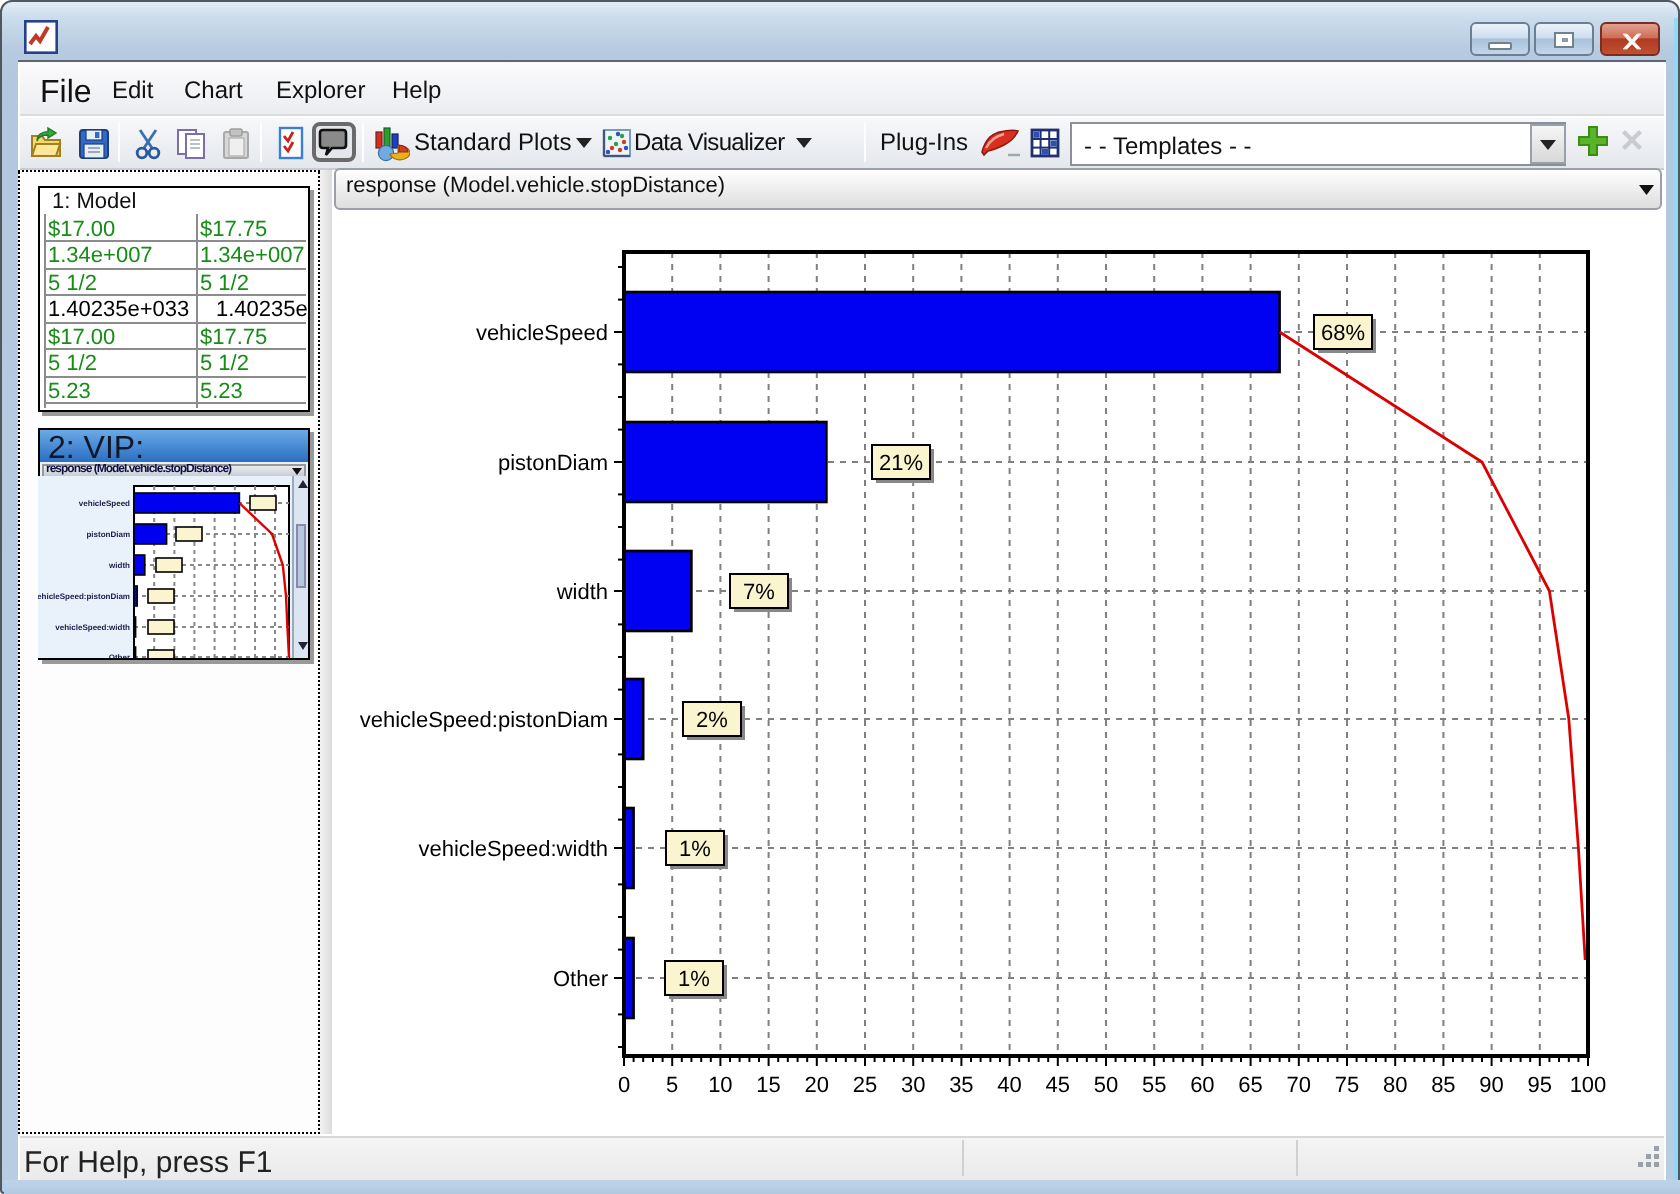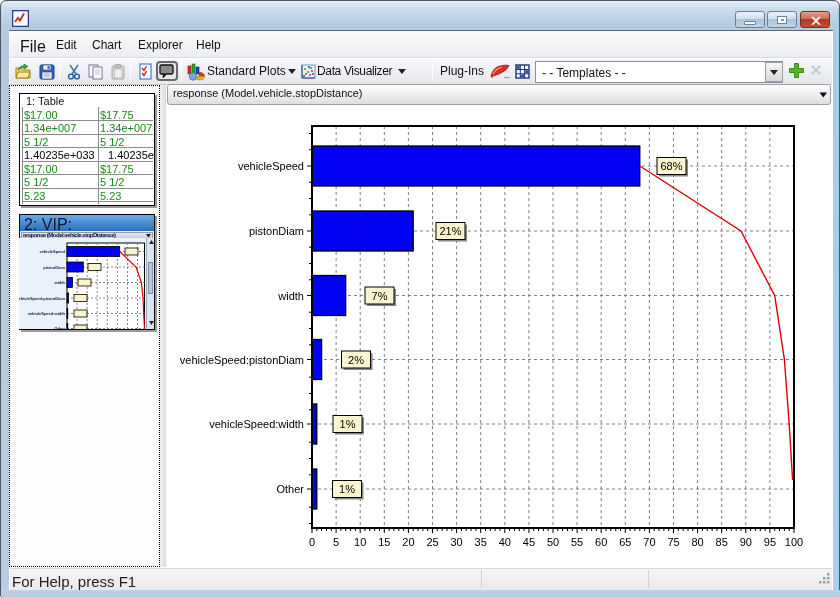--- a/index.html
+++ b/index.html
@@ -151,21 +151,21 @@
       <path d="M0 0 L8 0 L4 5 Z" fill="#222"></path>
     </svg>
 
 <div class="abs" style="left:9px;top:84px;width:822px;height:483px;background:#ffffff"></div>
 
 <div class="abs" style="left:8px;top:84px;width:151px;height:482px;border:1px dotted #000;background:#fdfdfd"></div>
 
 <div class="abs" style="left:159px;top:84px;width:6px;height:482px;background:linear-gradient(90deg,#f2f2f2,#dcdcdc)"></div>
 
 <div class="abs" style="left:18px;top:92px;width:136px;height:113px;background:#fff;border:1.5px solid #000;box-shadow:2px 2px 0 #9a9a9a;overflow:hidden">
-<div class="abs" style="left:6px;top:1px;font-size:11px;color:#111">1: Table</div>
+<div class="abs" style="left:6px;top:1px;font-size:11px;color:#111">1: Model</div>
 <div class="abs" style="left:78px;top:13px;width:1px;height:97px;background:#8c8c8c"></div>
 <div class="abs" style="left:2px;top:13px;width:1px;height:97px;background:#8c8c8c"></div>
 <div style="position:absolute;left:2px;top:26.0px;width:131px;height:1px;background:#8c8c8c"></div>
 <div style="position:absolute;left:4px;top:14.5px;font-size:11px;color:#178c17;white-space:nowrap">$17.00</div>
 <div style="position:absolute;left:80px;top:14.5px;font-size:11px;color:#178c17;white-space:nowrap">$17.75</div>
 <div style="position:absolute;left:2px;top:39.5px;width:131px;height:1px;background:#8c8c8c"></div>
 <div style="position:absolute;left:4px;top:28.0px;font-size:11px;color:#178c17;white-space:nowrap">1.34e+007</div>
 <div style="position:absolute;left:80px;top:28.0px;font-size:11px;color:#178c17;white-space:nowrap">1.34e+007</div>
 <div style="position:absolute;left:2px;top:53.0px;width:131px;height:1px;background:#8c8c8c"></div>
 <div style="position:absolute;left:4px;top:41.5px;font-size:11px;color:#178c17;white-space:nowrap">5 1/2</div>

